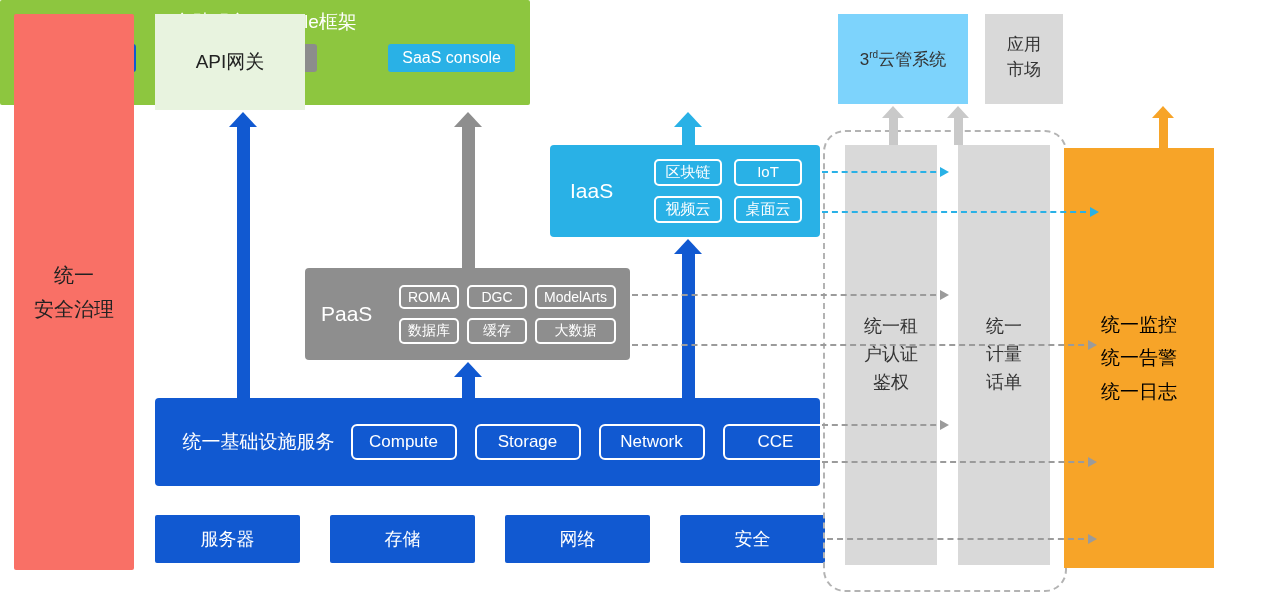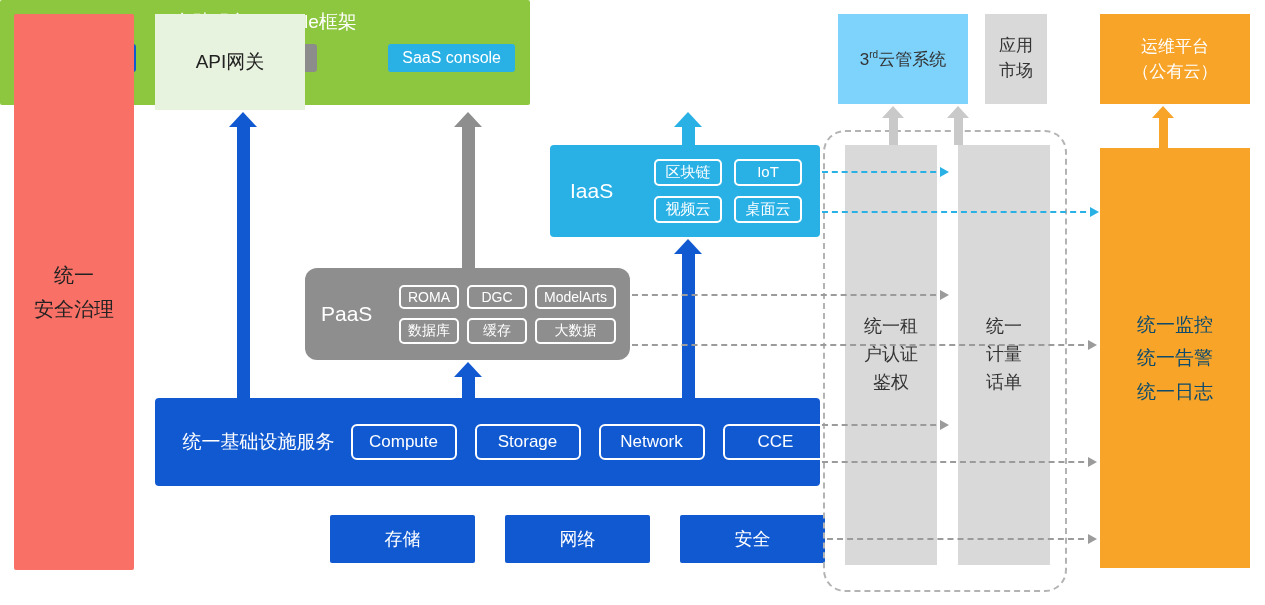--- a/index.html
+++ b/index.html
@@ -17,35 +17,35 @@
            display:flex;flex-direction:column;align-items:stretch;justify-content:flex-start;
            padding:9px 15px 0;border-radius:2px;}
   .console-title{font-size:19px;text-align:center;}
   .console-btns{display:flex;justify-content:space-between;margin-top:9px;}
   .cbtn{font-size:16px;color:#fff;padding:5px 14px;border-radius:3px;}
   .cbtn.iaas{background:#1159D1;}
   .cbtn.paasb{background:#8C8C8C;}
   .cbtn.saasb{background:#29B1E6;margin-left:16px;}
   .third{left:838px;top:14px;width:130px;height:90px;background:#7dd3fc;color:#333;font-size:17px;}
   .third sup{font-size:10px;line-height:0;}
-  .market{left:985px;top:14px;width:62px;height:90px;background:#D9D9D9;color:#333;
-          font-size:17px;line-height:1.45;}
+  .market{left:985px;top:14px;width:78px;height:90px;background:#D9D9D9;color:#333;
+          font-size:17px;line-height:1.45;font-family:Liberation Mono, monospace;}
   .om{left:1100px;top:14px;width:150px;height:90px;background:#F7A428;color:#fff;
       font-size:17px;line-height:1.5;}
 
   
   .saas-box{left:550px;top:145px;width:270px;height:92px;background:#29B1E6;color:#fff;
             border-radius:4px;display:flex;align-items:center;justify-content:flex-start;
             padding:0 14px;z-index:2;}
   .saas-label{font-size:21px;margin-left:6px;}
   .chip-grid2{display:grid;grid-template-columns:auto auto;gap:10px 12px;margin-left:auto;margin-right:4px;}
   .chip{border:2px solid #fff;border-radius:5px;color:#fff;font-size:15px;
         padding:2px 9px;text-align:center;min-width:46px;white-space:nowrap;}
   .paas-box{left:305px;top:268px;width:325px;height:92px;background:#8E8E8E;color:#fff;
-            border-radius:12px;display:flex;align-items:center;justify-content:flex-start;
+            border-radius:4px;display:flex;align-items:center;justify-content:flex-start;
             padding:12px 12px;z-index:2;}
   .paas-label{font-size:21px;margin-left:4px;}
   .chip-grid3{display:grid;grid-template-columns:auto auto auto;gap:9px 8px;margin-left:auto;margin-right:2px;}
   .chip.sm{font-size:14px;padding:2px 7px;min-width:42px;}
   .infra-bar{left:155px;top:398px;width:665px;height:88px;background:#1159D1;color:#fff;
              border-radius:4px;display:flex;align-items:center;gap:16px;padding:0 16px;z-index:2;}
   .infra-label{font-size:19px;white-space:nowrap;margin-left:36px;}
   .infra-chips{display:flex;gap:18px;flex:1;justify-content:flex-start;}
   .chip.lg{font-size:17px;padding:6px 16px;border-radius:6px;min-width:70px;}
 
@@ -53,21 +53,21 @@
   .bottom-box{top:515px;width:145px;height:48px;background:#1159D1;color:#fff;
               font-size:18px;border-radius:2px;}
   .bb0{left:155px;} .bb1{left:330px;} .bb2{left:505px;} .bb3{left:680px;}
 
   
   .dashed-wrap{position:absolute;left:823px;top:130px;width:244px;height:462px;
                border:2px dashed #B3B3B3;border-radius:22px;box-sizing:border-box;z-index:0;}
   .pillar{top:145px;width:92px;height:420px;background:#D9D9D9;color:#333;
           font-size:18px;line-height:1.55;z-index:1;}
   .pil0{left:845px;} .pil1{left:958px;}
-  .monitor{left:1100px;top:148px;width:150px;height:420px;background:#F7A428;color:#0c4a6e;
+  .monitor{left:1064px;top:148px;width:150px;height:420px;background:#F7A428;color:#000000;
            font-size:19px;line-height:1.75;z-index:1;}
 
   
   .v-arrow{position:absolute;display:flex;flex-direction:column;align-items:center;z-index:4;}
   .v-arrow .head{width:0;height:0;border-left:14px solid transparent;
                  border-right:14px solid transparent;border-bottom:15px solid currentColor;}
   .v-arrow .shaft{width:13px;flex:1;background:currentColor;}
   .v-arrow.small .head{border-left-width:11px;border-right-width:11px;border-bottom-width:12px;}
   .v-arrow.small .shaft{width:9px;}
   .c-blue{color:#1159D1;} .c-gray{color:#8E8E8E;} .c-cyan{color:#29B1E6;}
@@ -105,24 +105,20 @@
 
   <div class="box third">
     <span><span>3</span><sup>rd</sup><span>云管系统</span></span>
   </div>
 
   <div class="box market">
     <span class="pre">应用
 市场</span>
   </div>
 
-  <div class="box om">
-    <span class="pre">运维平台
-（公有云）</span>
-  </div>
 
   <div class="box saas-box">
     <span class="saas-label">IaaS</span>
     <div class="chip-grid2">
       <span class="chip">区块链</span>
       <span class="chip">IoT</span>
       <span class="chip">视频云</span>
       <span class="chip">桌面云</span>
     </div>
   </div>
@@ -142,20 +138,23 @@
   <div class="infra-bar box">
     <span class="infra-label">统一基础设施服务</span>
     <div class="infra-chips">
       <span class="chip lg">Compute</span>
       <span class="chip lg">Storage</span>
       <span class="chip lg">Network</span>
       <span class="chip lg">CCE</span>
     </div>
   </div>
 
+  <div class="box bottom-box bb0">
+    <span>服务器</span>
+  </div>
   <div class="box bottom-box bb1">
     <span>存储</span>
   </div>
   <div class="box bottom-box bb3">
     <span>安全</span>
   </div>
   <div class="box bottom-box bb2">
     <span>网络</span>
   </div>
 

